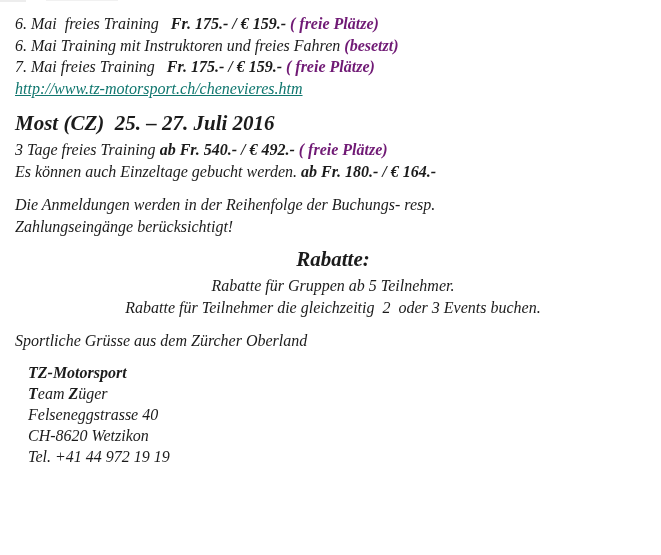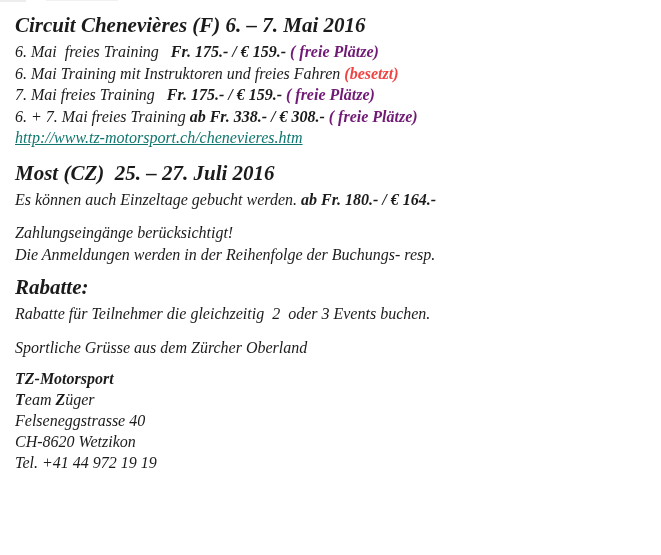--- a/index.html
+++ b/index.html
@@ -21,58 +21,58 @@
     font-weight: bold;
     margin: 0 0 3px 0;
     white-space: pre-wrap;
   }
   .line {
     font-size: 16px; line-height: 21.5px;
     white-space: pre-wrap;
   }
   .bold { font-weight: bold; }
   .status-green { color: #701a75; font-weight: bold; }
-  .status-red  { color: #ef4444; font-weight: bold; }
+  .status-red  { color: #701a75; font-weight: bold; }
   .linkline { font-size: 16px; line-height: 21.5px; }
   a.link { color: #0f766e; text-decoration: underline; font-style: italic; cursor: pointer; }
   .sec { margin-bottom: 12px; }
   .sec-note { margin-bottom: 10px; }
-  .sec-rabatte { margin-bottom: 12px; }
+  .sec-rabatte { margin-bottom: 12px; text-align: center; }
   .sec-closing { margin-bottom: 10px; }
-  .sig .line { line-height: 21px; }
+  .sig .line { line-height: 21px; margin-left: 13px; }
 </style>
 </head>
 <body>
 
 <span class="artifact a1"></span>
 <span class="artifact a2"></span>
 
 <div class="doc">
 
   <div class="sec">
-    <div class="h">Circuit Chenevières (F) 6. – 7. Mai 2016</div>
     <div class="line"><span>6. Mai  freies Training   </span><span class="bold">Fr. 175.- / € 159.- </span><span class="status-green">( freie Plätze)</span></div>
     <div class="line"><span>6. Mai Training mit Instruktoren und freies Fahren </span><span class="bold"></span><span class="status-red">(besetzt)</span></div>
     <div class="line"><span>7. Mai freies Training   </span><span class="bold">Fr. 175.- / € 159.- </span><span class="status-green">( freie Plätze)</span></div>
-    <div class="line"><span>6. + 7. Mai freies Training </span><span class="bold">ab Fr. 338.- / € 308.- </span><span class="status-green">( freie Plätze)</span></div>
     <div class="linkline"><a class="link">http://www.tz-motorsport.ch/chenevieres.htm</a></div>
   </div>
 
   <div class="sec">
     <div class="h">Most (CZ)  25. – 27. Juli 2016</div>
+    <div class="line"><span>3 Tage freies Training </span><span class="bold">ab Fr. 540.- / € 492.- </span><span class="status-green">( freie Plätze)</span></div>
     <div class="line"><span>Es können auch Einzeltage gebucht werden. </span><span class="bold">ab Fr. 180.- / € 164.-</span></div>
   </div>
 
   <div class="sec-note">
+    <div class="line">Die Anmeldungen werden in der Reihenfolge der Buchungs- resp.</div>
     <div class="line">Zahlungseingänge berücksichtigt!</div>
-    <div class="line">Die Anmeldungen werden in der Reihenfolge der Buchungs- resp.</div>
   </div>
 
   <div class="sec-rabatte">
     <div class="h">Rabatte:</div>
+    <div class="line">Rabatte für Gruppen ab 5 Teilnehmer.</div>
     <div class="line">Rabatte für Teilnehmer die gleichzeitig  2  oder 3 Events buchen.</div>
   </div>
 
   <div class="sec-closing">
     <div class="line">Sportliche Grüsse aus dem Zürcher Oberland</div>
   </div>
 
   <div class="sig">
     <div class="line bold">TZ-Motorsport</div>
     <div class="line"><span class="bold">T</span><span>eam </span><span class="bold">Z</span><span>üger</span></div>

